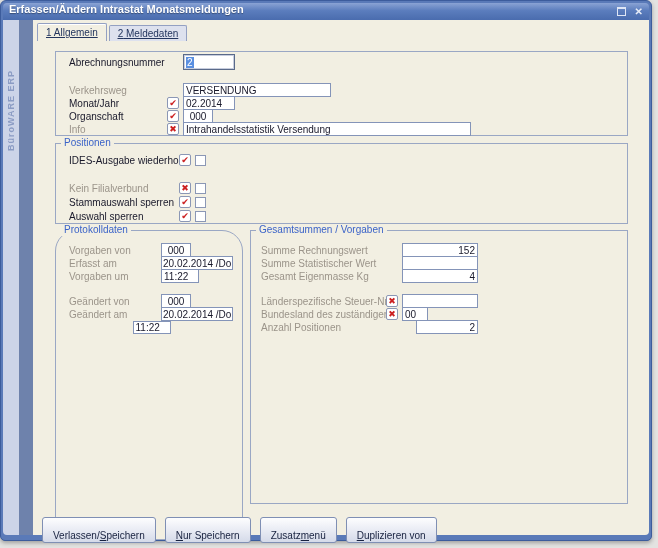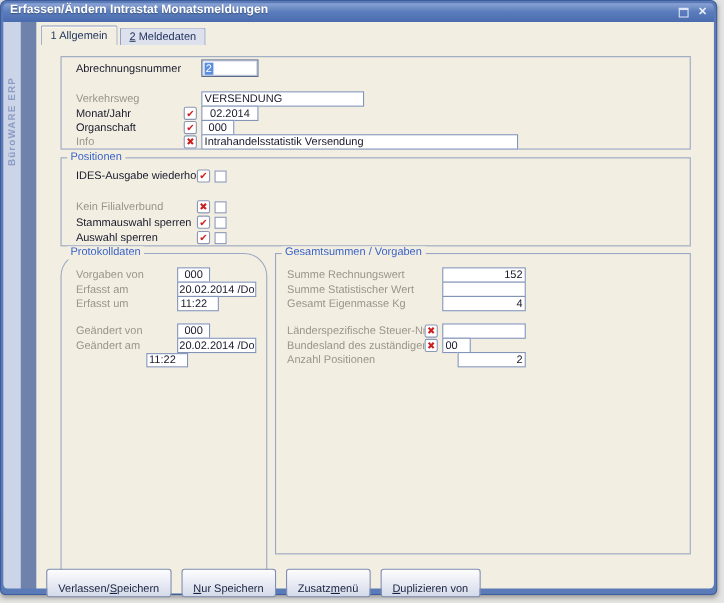--- a/index.html
+++ b/index.html
@@ -10,21 +10,21 @@
   .titlebar .title{color:#fff;font-size:11px;font-weight:bold;text-shadow:0 1px 1px rgba(0,0,0,.35);flex:1;white-space:nowrap;}
   .win-controls{display:flex;align-items:center;gap:7px;}
   .btn-restore{width:13px;height:11px;display:flex;align-items:center;justify-content:center;cursor:default;}
   .restore-glyph{width:7px;height:6px;border:1px solid #dfe6f5;border-top:2px solid #dfe6f5;background:transparent;}
   .btn-close{color:#e8edf8;font-size:10px;font-weight:bold;line-height:11px;cursor:default;}
   .brandstrip{position:absolute;left:2px;top:19px;width:16px;bottom:5px;background:#ccd4e8;border-radius:0 0 0 4px;}
   .brand{position:absolute;top:50px;left:3px;writing-mode:vertical-rl;transform:rotate(180deg);font-size:9px;font-weight:bold;color:#8b9cc4;letter-spacing:1px;white-space:nowrap;}
   .darkstrip{position:absolute;left:18px;top:19px;width:14px;bottom:5px;background:#6e82ac;}
   .content{position:absolute;left:32px;top:19px;right:2px;bottom:5px;background:#f2efe2;border-radius:0 0 4px 0;}
   .tabs{position:absolute;left:4px;top:3px;height:18px;display:flex;align-items:flex-end;gap:2px;z-index:3;}
-  .tab{height:15px;line-height:15px;padding:0 8px;font-size:10px;color:#23355e;background:#dde1ee;border:1px solid #93a0c2;border-bottom:none;border-radius:2px 2px 0 0;cursor:default;white-space:nowrap;}
+  .tab{height:15px;line-height:15px;padding:0 8px;font-size:10px;color:#23355e;background:#dde1ee;border:1px solid #93a0c2;border-bottom:none;border-radius:2px 2px 0 0;cursor:default;white-space:nowrap;text-decoration:underline;}
   .tab.active{background:#f2efe2;height:17px;line-height:17px;box-shadow:inset 0 1px 0 #ffffff;}
   .page{position:absolute;left:0;top:21px;right:0;bottom:0;font-size:10px;color:#18182a;}
   .group{position:absolute;border:1px solid #9aa7c4;background:#f2efe2;box-sizing:border-box;}
   .group .gtitle{position:absolute;top:-7px;left:5px;background:#f2efe2;color:#3b63c8;font-size:10px;padding:0 3px;line-height:12px;}
   .frow{position:absolute;left:13px;right:8px;height:14px;display:flex;align-items:center;}
   .lbl{width:98px;white-space:nowrap;overflow:hidden;}
   .lbl.dim,.dim{color:#9b948a;}
   .flagslot{width:16px;display:flex;align-items:center;}
   .flagbtn{width:12px;height:12px;background:#fff;border:1px solid #8b97b5;border-radius:2px;display:flex;align-items:center;justify-content:center;font-size:9px;line-height:10px;color:#cc2020;box-sizing:border-box;cursor:default;}
   .cbx{width:11px;height:11px;background:#fff;border:1px solid #8b97b5;box-sizing:border-box;cursor:default;}
@@ -82,21 +82,21 @@
             <span class="flagslot"></span>
             <input class="fld" style="width: 148px;" readonly="" value="VERSENDUNG">
           </div>
           <div class="frow" style="top:44px;">
             <span class="lbl">Monat/Jahr</span>
             <span class="flagslot">
                 <span class="flagbtn">
                   <span>✔</span>
                 </span>
               </span>
-            <input class="fld" style="width: 52px; text-align: center;" readonly="" value="02.2014">
+            <input class="fld" style="width: 52px;" readonly="" value="02.2014">
           </div>
           <div class="frow" style="top:57px;">
             <span class="lbl">Organschaft</span>
             <span class="flagslot">
                 <span class="flagbtn">
                   <span>✔</span>
                 </span>
               </span>
             <input class="fld c" style="width: 30px;" readonly="" value="000">
           </div>
@@ -155,21 +155,21 @@
           <span class="gtitle">Protokolldaten</span>
           <div class="frow" style="top:12px;">
             <span class="lbl dim">Vorgaben von</span>
             <input class="fld c" style="width: 30px;" readonly="" value="000">
           </div>
           <div class="frow" style="top:25px;">
             <span class="lbl dim">Erfasst am</span>
             <input class="fld" style="width: 72px; padding: 0px 1px;" readonly="" value="20.02.2014 /Do">
           </div>
           <div class="frow" style="top:38px;">
-            <span class="lbl dim">Erfasst um</span>
+            <span class="lbl dim">Vorgaben um</span>
             <input class="fld" style="width: 38px;" readonly="" value="11:22">
           </div>
           <div class="frow" style="top:63px;">
             <span class="lbl dim">Geändert von</span>
             <input class="fld c" style="width: 30px;" readonly="" value="000">
           </div>
           <div class="frow" style="top:76px;">
             <span class="lbl dim">Geändert am</span>
             <input class="fld" style="width: 72px; padding: 0px 1px;" readonly="" value="20.02.2014 /Do">
           </div>

